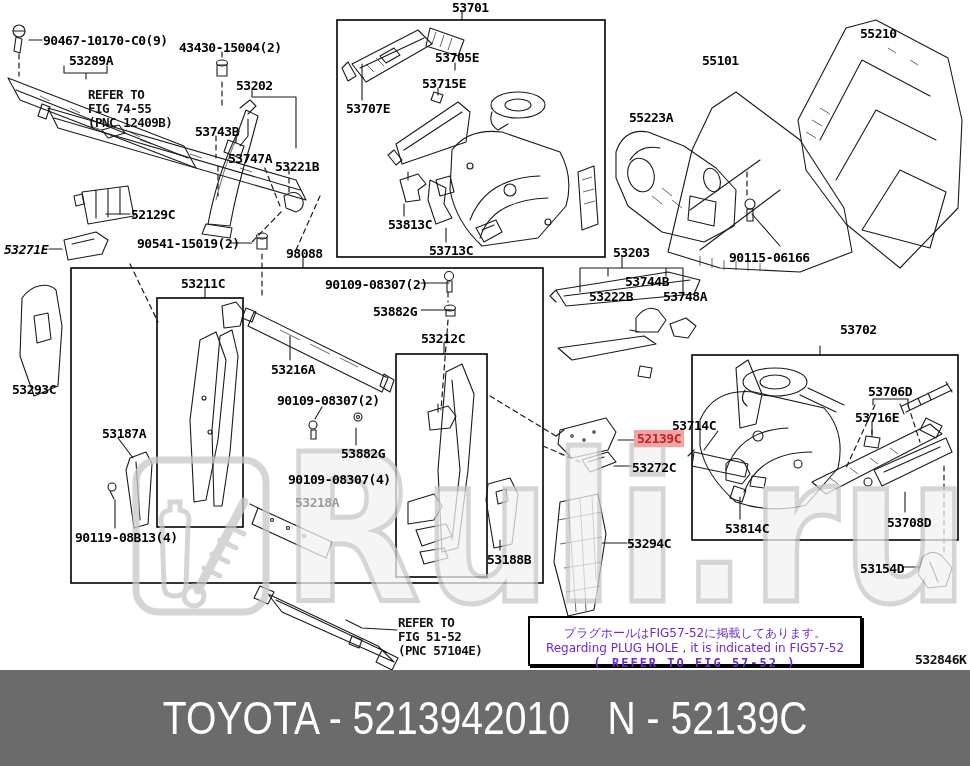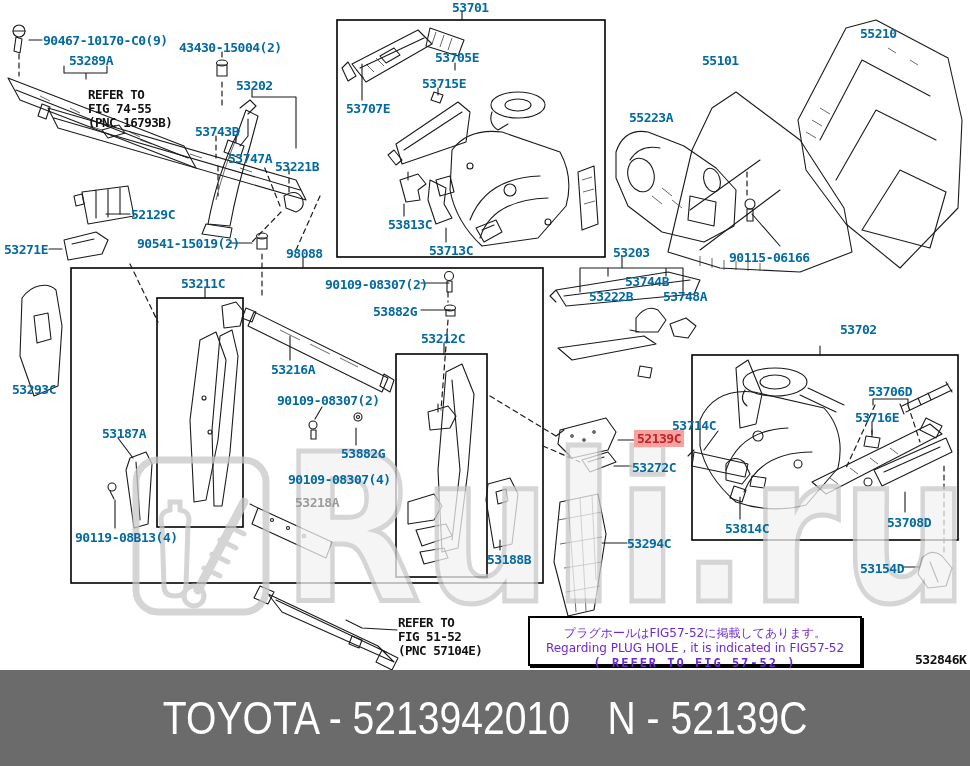--- a/index.html
+++ b/index.html
@@ -11,21 +11,21 @@
   .art .ds{stroke:#1b1b1b;fill:none;stroke-width:1.2;stroke-dasharray:5 4;stroke-linecap:round;}
   .art .ht{stroke:#2a2a2a;fill:none;stroke-width:.7;}
   .watermark{position:absolute;left:128px;top:450px;z-index:2;display:flex;align-items:flex-start;
              opacity:.75;pointer-events:none;}
   .wm-emblem{flex:0 0 auto;}
   .wm-text{font-family:"DejaVu Sans",sans-serif;font-weight:bold;font-size:205px;line-height:160px;
            color:#f2f2f2;-webkit-text-stroke:5px #c7c7c7;letter-spacing:2px;
            transform:scaleX(.88);transform-origin:left top;margin-left:6px;}
   .labels{position:absolute;left:0;top:0;width:970px;height:766px;z-index:3;}
   .plabel{position:absolute;font:bold 13px "DejaVu Sans Mono",monospace;letter-spacing:-.5px;
-          color:#0369a1;white-space:nowrap;}
+          color:#000000;white-space:nowrap;}
   .plabel.highlight{background:#f4a2a2;color:#c42323;padding:1px 3px;margin-left:-3px;margin-top:-1px;}
   .plabel.dim{color:#9b9b9b;}
   .note{position:absolute;z-index:3;font:bold 12.5px "DejaVu Sans Mono",monospace;letter-spacing:-.5px;
         color:#101010;line-height:14px;white-space:nowrap;margin-top:6px;}
   .plugbox{position:absolute;left:528px;top:616px;width:334px;height:50px;z-index:3;background:#fff;
            border:2px solid #000;box-shadow:2px 2px 0 #000;text-align:center;
            font:12px "DejaVu Sans",sans-serif;color:#6d28d9;padding-top:8px;box-sizing:border-box;
            line-height:15px;}
   .plugbox .l3{font-weight:bold;letter-spacing:2px;font-family:"DejaVu Sans Mono",monospace;}
   .figcode{position:absolute;left:915px;top:652px;z-index:3;
@@ -253,21 +253,21 @@
       <div class="plabel" style="left: 195px; top: 124px;">53743B</div>
       <div class="plabel" style="left: 452px; top: 0px;">53701</div>
       <div class="plabel" style="left: 435px; top: 50px;">53705E</div>
       <div class="plabel" style="left: 422px; top: 76px;">53715E</div>
       <div class="plabel" style="left: 346px; top: 101px;">53707E</div>
       <div class="plabel" style="left: 702px; top: 53px;">55101</div>
       <div class="plabel" style="left: 860px; top: 26px;">55210</div>
       <div class="plabel" style="left: 629px; top: 110px;">55223A</div>
       <div class="plabel" style="left: 275px; top: 159px;">53221B</div>
       <div class="plabel" style="left: 131px; top: 207px;">52129C</div>
-      <div class="plabel" style="left: 4px; top: 242px;">53271E</div>
+      <div class="plabel" style="left: 4px; top: 242px; font-style: italic;">53271E</div>
       <div class="plabel" style="left: 137px; top: 236px;">90541-15019(2)</div>
       <div class="plabel" style="left: 286px; top: 246px;">98088</div>
       <div class="plabel" style="left: 388px; top: 217px;">53813C</div>
       <div class="plabel" style="left: 429px; top: 243px;">53713C</div>
       <div class="plabel" style="left: 613px; top: 245px;">53203</div>
       <div class="plabel" style="left: 729px; top: 250px;">90115-06166</div>
       <div class="plabel" style="left: 625px; top: 274px;">53744B</div>
       <div class="plabel" style="left: 589px; top: 289px;">53222B</div>
       <div class="plabel" style="left: 663px; top: 289px;">53748A</div>
       <div class="plabel" style="left: 181px; top: 276px;">53211C</div>
@@ -291,21 +291,21 @@
       <div class="plabel" style="left: 487px; top: 552px;">53188B</div>
       <div class="plabel" style="left: 627px; top: 536px;">53294C</div>
       <div class="plabel" style="left: 725px; top: 521px;">53814C</div>
       <div class="plabel" style="left: 887px; top: 515px;">53708D</div>
       <div class="plabel" style="left: 860px; top: 561px;">53154D</div>
     </div>
 
   <div class="note" style="left:88px;top:82px">
     <div>REFER TO</div>
     <div>FIG 74-55</div>
-    <div>(PNC 16793B)</div>
+    <div>(PNC 12409B)</div>
   </div>
   <div class="note" style="left:398px;top:610px">
     <div>REFER TO</div>
     <div>FIG 51-52</div>
     <div>(PNC 57104E)</div>
   </div>
 
   <div class="plugbox">
     <div>プラグホールはFIG57-52に掲載してあります。</div>
     <div>Regarding PLUG HOLE , it is indicated in FIG57-52</div>

